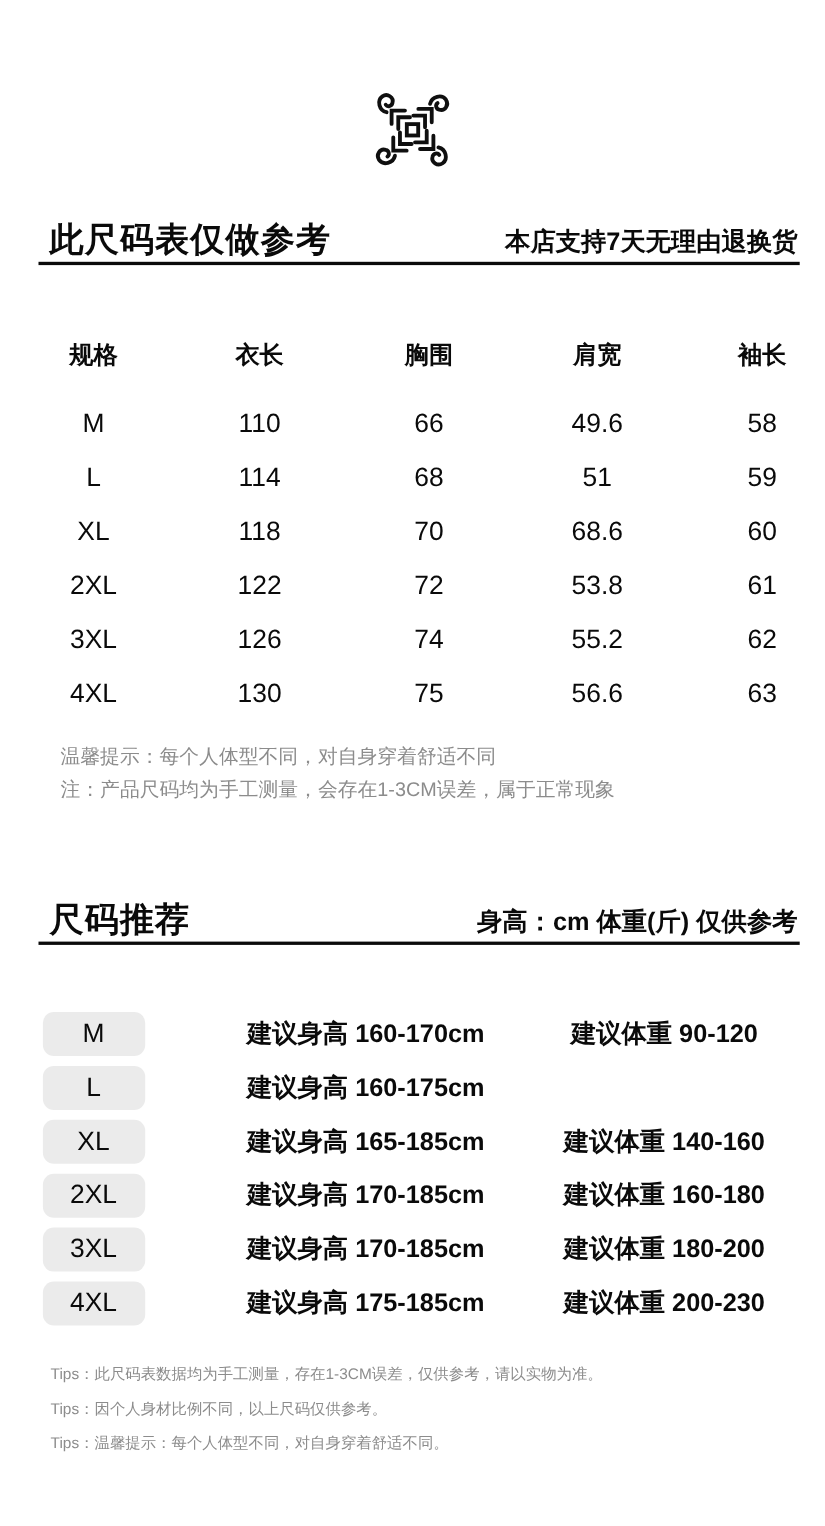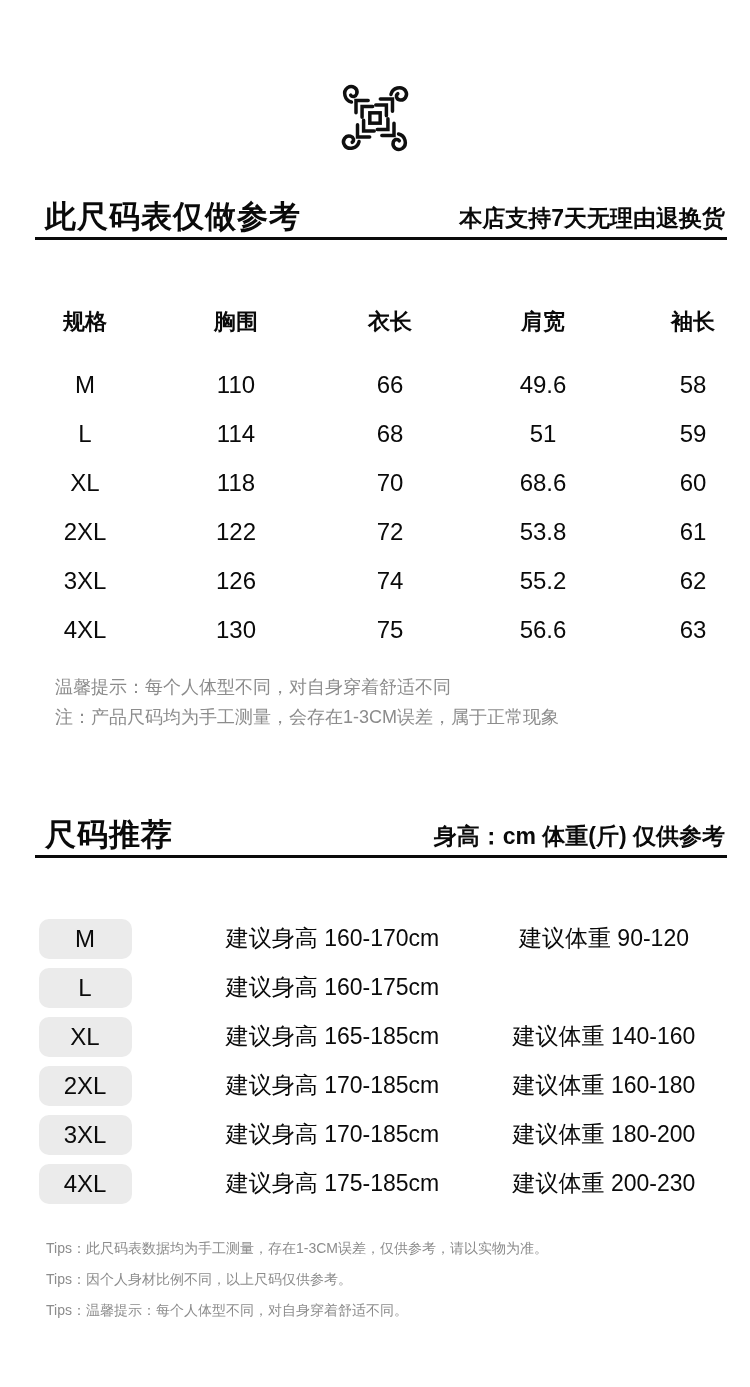--- a/index.html
+++ b/index.html
@@ -29,21 +29,21 @@
   .notes p{margin:0;font-size:18px;line-height:30px;color:#8c8c8c;}
 
   .sec-head.second{margin-top:86px;}
 
   .rec-list{margin-top:56px;}
   .rec-row{display:grid;grid-template-columns:170px 325px 218px;align-items:center;height:49px;}
   .pill-cell{display:flex;justify-content:center;}
   .size-pill{width:93px;height:40px;background:#ebebeb;border-radius:10px;
     display:flex;align-items:center;justify-content:center;
     font-size:24px;font-weight:500;color:#0a0a0a;}
-  .rec-height,.rec-weight{text-align:center;font-size:23px;font-weight:400;}
+  .rec-height,.rec-weight{text-align:center;font-size:23px;font-weight:700;}
 
   .tips{margin:25px 0 0 45px;}
   .tips p{margin:1px;font-size:14px;line-height:30px;color:#8c8c8c;}
 </style>
 </head>
 <body>
 
 <div class="logo-wrap">
   <svg width="76" height="84" viewBox="0 0 100 100" fill="none" stroke="#0f0f0f" stroke-width="4.6" stroke-linecap="round" stroke-linejoin="miter">
     <rect x="43.2" y="43.2" width="13.6" height="13.6"></rect>
@@ -60,22 +60,22 @@
 
 <div class="sec-head">
   <div class="title">此尺码表仅做参考</div>
   <div class="right">本店支持7天无理由退换货</div>
 </div>
 <div class="divider"></div>
 
 <div class="size-table">
   <div class="size-grid-row head-row">
     <div>规格</div>
+    <div>衣长</div>
     <div>胸围</div>
-    <div>衣长</div>
     <div>肩宽</div>
     <div>袖长</div>
   </div>
   <div class="size-body">
   <div class="size-grid-row body-row">
     <div class="spec-cell">M</div>
     <div>110</div>
     <div>66</div>
     <div>49.6</div>
     <div>58</div>

